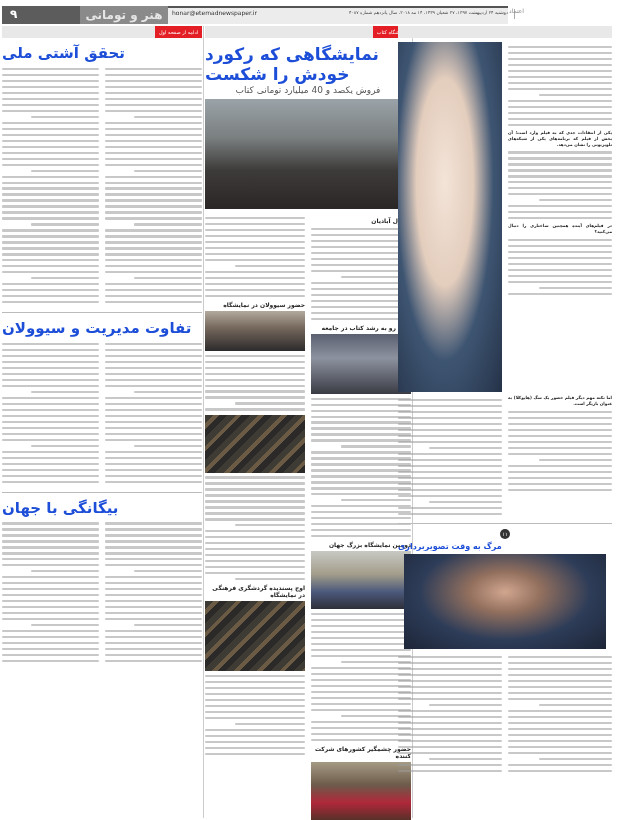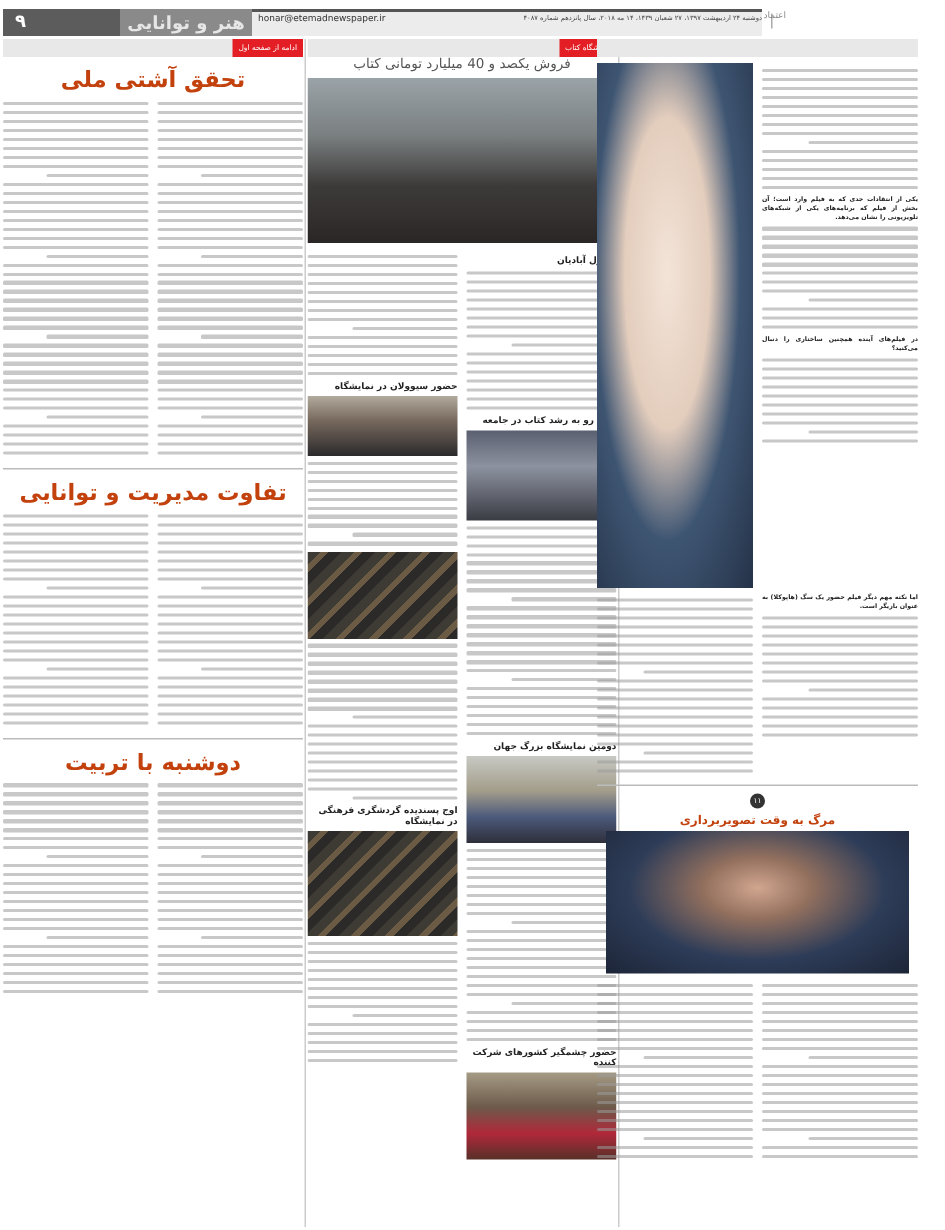--- a/index.html
+++ b/index.html
@@ -18,21 +18,21 @@
   
   .col { position: absolute; top: 26px; bottom: 0; overflow: hidden; }
   .col-left { left: 2px; width: 200px; }
   .col-mid { left: 205px; width: 206px; }
   .col-right { left: 398px; width: 214px; }
   .vdiv { position: absolute; top: 26px; bottom: 2px; width: 1px; background: #ccc; }
 
   .tagbar { height: 12px; background: #e8e8e8; position: relative; }
   .tag { position: absolute; right: 0; top: 0; height: 12px; background: #e31e24; color: #fff; font-size: 5px; line-height: 12px; padding: 0 4px; direction: rtl; }
 
-  .headline { text-align: center; direction: rtl; font-weight: bold; color: #c2410c; }
+  .headline { text-align: left; direction: rtl; font-weight: bold; color: #1d4ed8; }
   .h-large { font-size: 15px; margin: 6px 0 2px; }
   .h-main { font-size: 17px; margin: 6px 0 1px; }
   .subhead { text-align: center; font-size: 9px; color: #555; direction: rtl; margin-bottom: 4px; }
 
   .body-text { direction: rtl; font-size: 4.2px; line-height: 6px; color: #555; text-align: justify; }
   .lines { position: relative; }
   .line { height: 2.2px; background: #9a9a9a; margin: 3.8px 0; opacity: .55; border-radius: 1px; }
   .line.short { width: 70%; margin-left: auto; }
 
   .two-col { display: flex; gap: 6px; }
@@ -52,21 +52,21 @@
   .img-stall { background: linear-gradient(180deg,#5a6070 0%,#8d92a0 40%,#3a3c44 100%); }
   .img-portrait { background: radial-gradient(ellipse at 50% 40%,#d1a68f 0%,#93705e 25%,#2d3c58 60%,#1d2537 100%); }
 
   .circle-num { width: 10px; height: 10px; border-radius: 50%; background: #333; color: #fff; font-size: 5px; text-align: center; line-height: 10px; margin: 0 auto; }
 </style>
 </head>
 <body>
 
 <div class="header"></div>
 <div class="pagebar">۹</div>
-<div class="sectionbar">هنر و توانایی</div>
+<div class="sectionbar">هنر و تومانی</div>
 <div class="email">honar@etemadnewspaper.ir</div>
 <div class="dateline">دوشنبه ۲۴ اردیبهشت ۱۳۹۷، ۲۷ شعبان ۱۴۳۹، ۱۴ مه ۲۰۱۸، سال پانزدهم شماره ۴۰۸۷</div>
 <div class="logo-sep"></div>
 <div class="logo" style="right:106px">اعتماد</div>
 
 <div class="vdiv" style="left:203px"></div>
 <div class="vdiv" style="left:412px"></div>
 
 <div class="col col-left">
   <div class="tagbar">
@@ -153,21 +153,21 @@
         <div class="line"></div>
         <div class="line"></div>
         <div class="line short"></div>
         <div class="line"></div>
         <div class="line"></div>
         <div class="line"></div>
         <div class="line"></div>
       </div>
   </div>
   <div class="hrule"></div>
-  <div class="headline h-large">تفاوت مدیریت و توانایی</div>
+  <div class="headline h-large">تفاوت مدیریت و سیوولان</div>
   <div class="two-col lines">
     <div class="lines" id="l2a">
         <div class="line"></div>
         <div class="line"></div>
         <div class="line"></div>
         <div class="line"></div>
         <div class="line"></div>
         <div class="line"></div>
         <div class="line"></div>
         <div class="line"></div>
@@ -209,21 +209,21 @@
         <div class="line short"></div>
         <div class="line"></div>
         <div class="line"></div>
         <div class="line"></div>
         <div class="line"></div>
         <div class="line"></div>
         <div class="line"></div>
       </div>
   </div>
   <div class="hrule"></div>
-  <div class="headline h-large">دوشنبه با تربیت</div>
+  <div class="headline h-large">بیگانگی با جهان</div>
   <div class="two-col lines">
     <div class="lines" id="l3a">
         <div class="line"></div>
         <div class="line"></div>
         <div class="line"></div>
         <div class="line"></div>
         <div class="line"></div>
         <div class="line"></div>
         <div class="line"></div>
         <div class="line"></div>
@@ -270,20 +270,21 @@
         <div class="line"></div>
         <div class="line"></div>
       </div>
   </div>
 </div>
 
 <div class="col col-mid">
   <div class="tagbar">
     <span class="tag">نمایشگاه کتاب</span>
   </div>
+  <div class="headline h-main">نمایشگاهی که رکورد خودش را شکست</div>
   <div class="subhead">فروش یکصد و 40 میلیارد تومانی کتاب</div>
   <div class="photo img-crowd" style="height:110px"></div>
 
   <div class="two-col" style="margin-top:4px">
     <div>
       <div class="lines" id="m1a">
           <div class="line"></div>
           <div class="line"></div>
           <div class="line"></div>
           <div class="line"></div>

